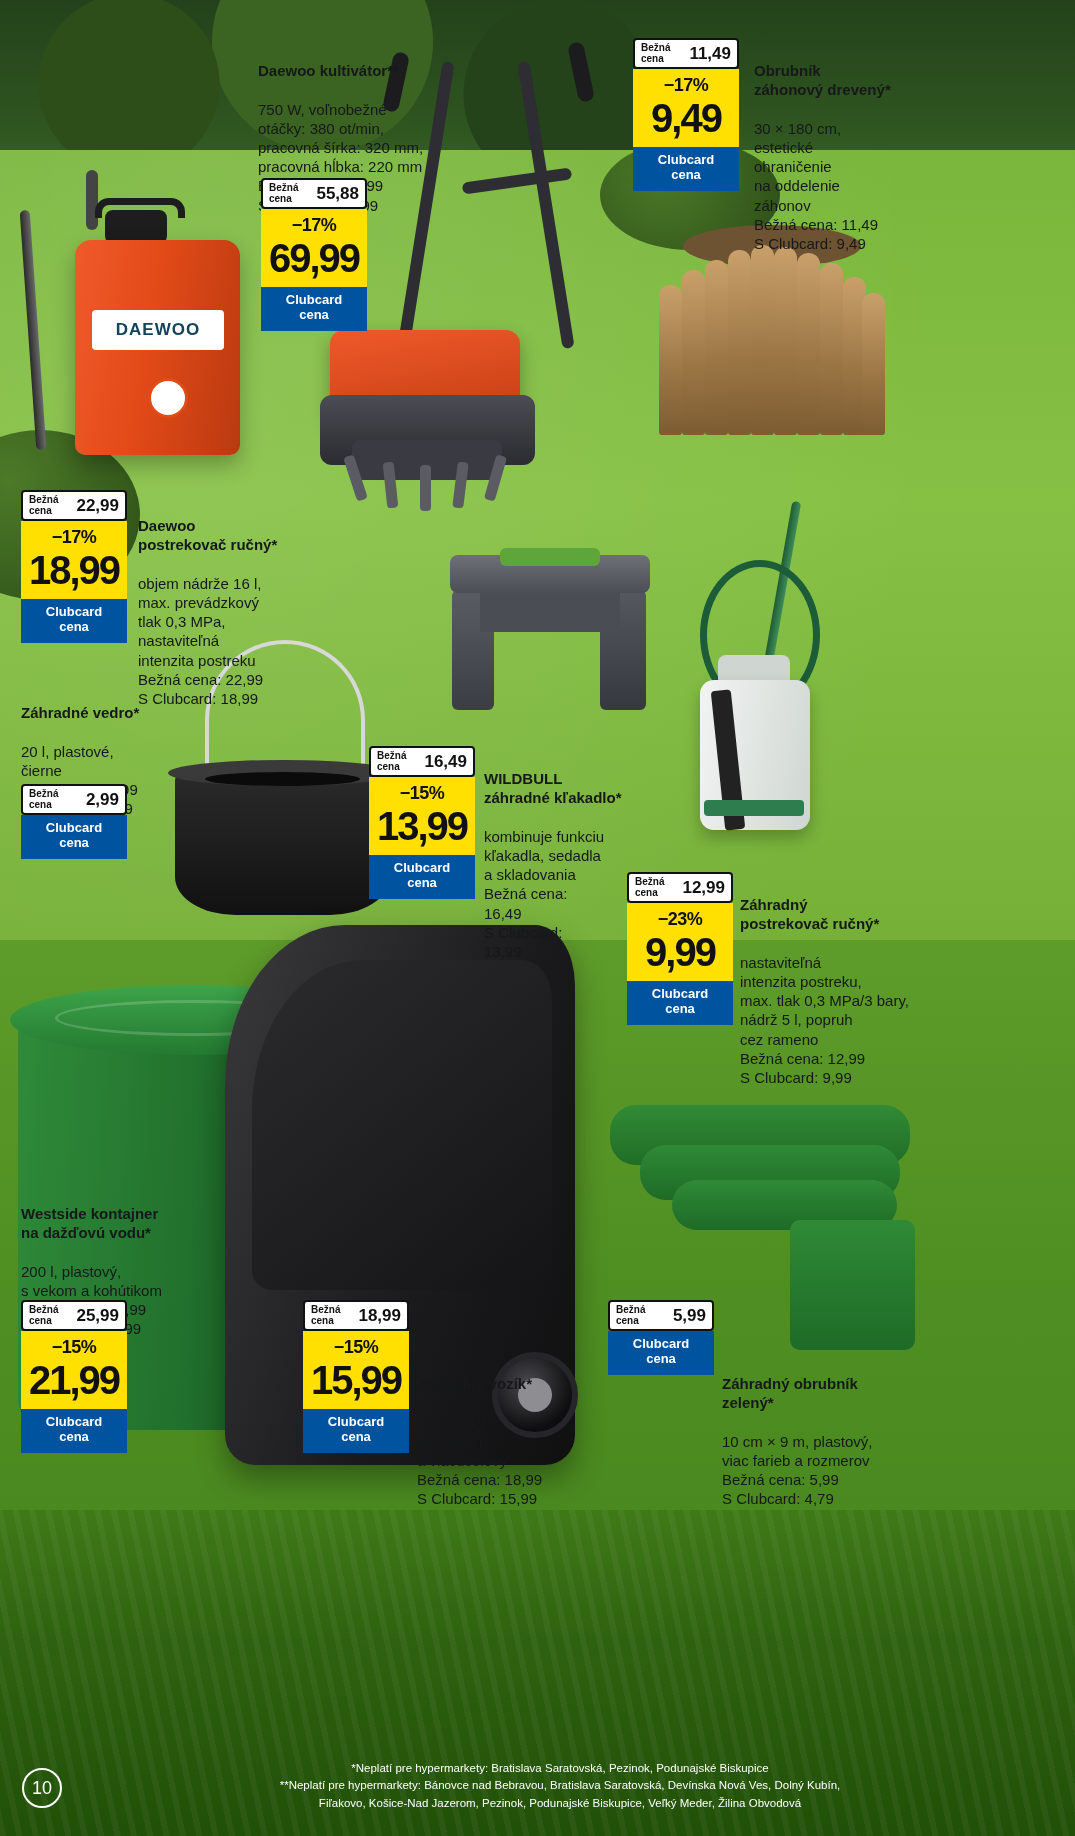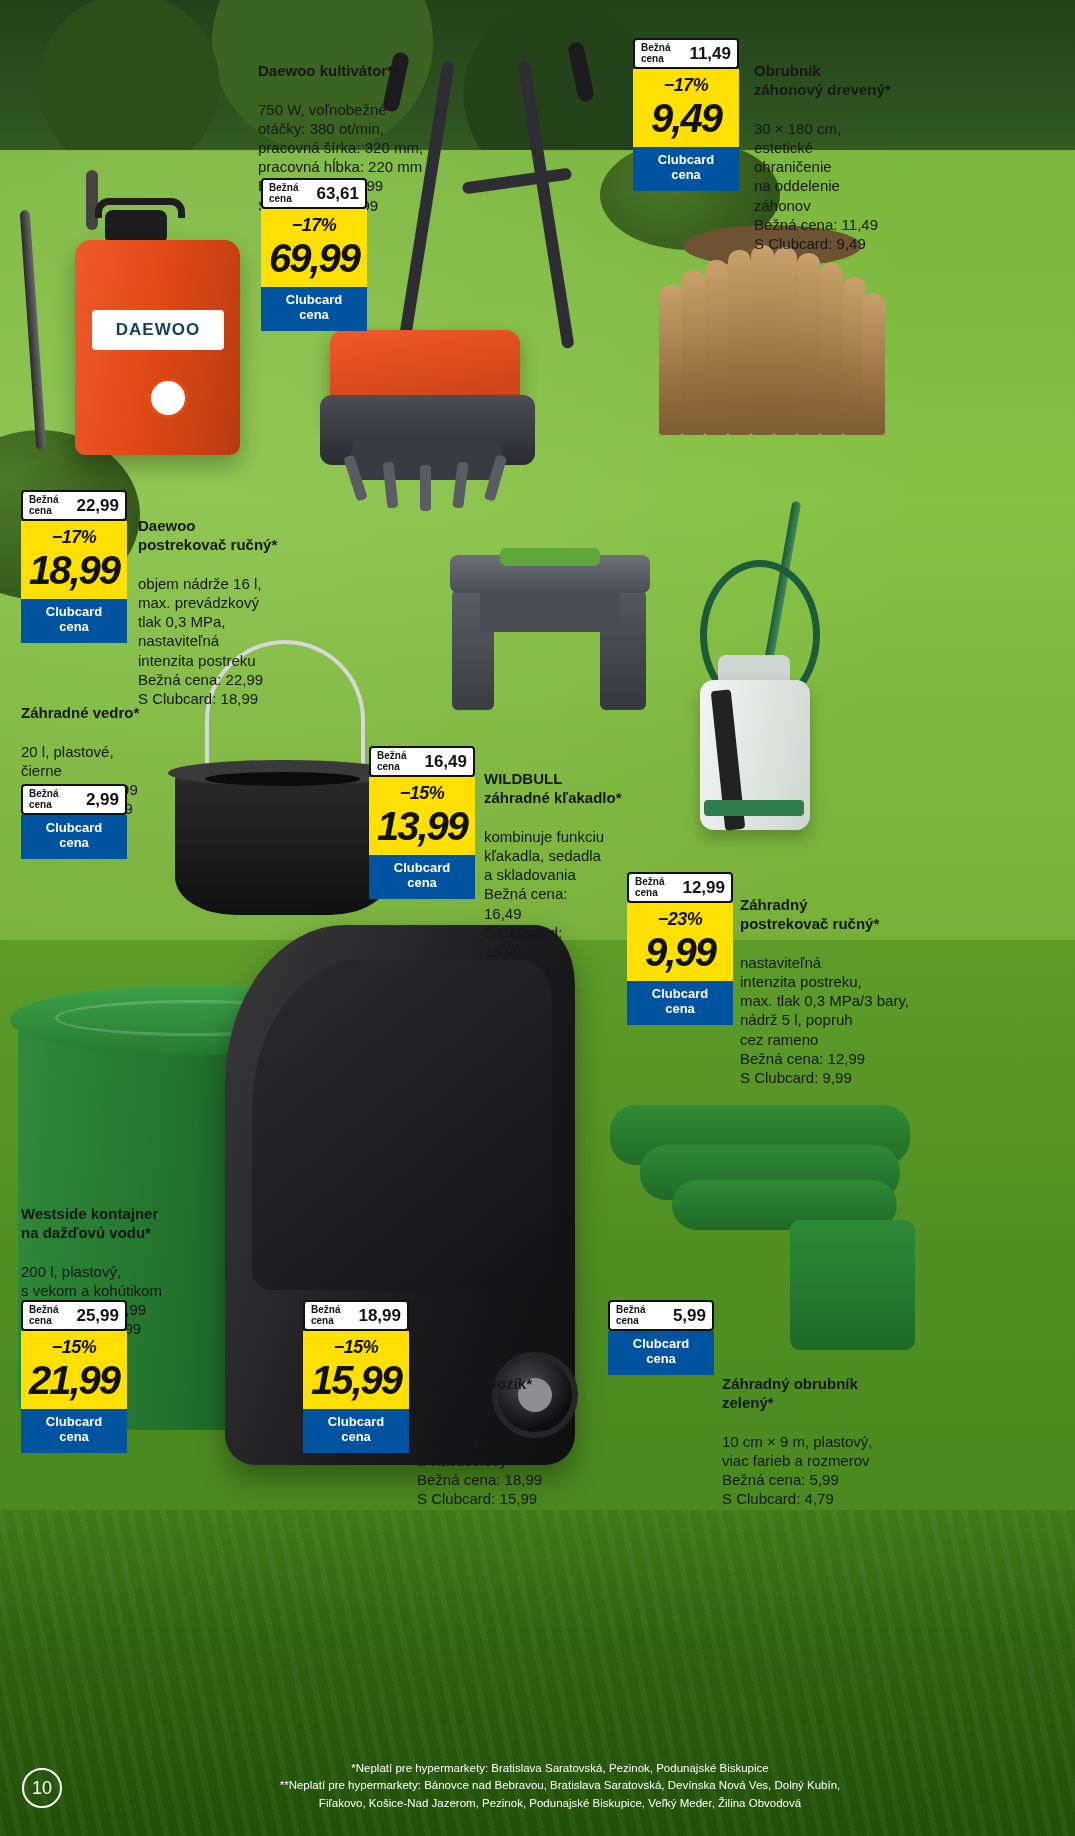--- a/index.html
+++ b/index.html
@@ -134,21 +134,21 @@
   
   .pricebox{ position:absolute; width:106px; }
   .regular {
     background:#fff; border:2px solid #111; border-radius:4px;
     display:flex; align-items:center; justify-content:space-between;
     padding:3px 6px; font-size:12px; color:#111; line-height:1.05;
   }
   .regular .lbl{ font-size:10px; font-weight:bold; text-align:left; }
   .regular .val{ font-size:17px; font-weight:bold; }
   .yellow {
-    background:#ffe000; padding:6px 8px 10px; text-align:center; color:#111;font-style:italic;
+    background:#ffe000; padding:6px 8px 10px; text-align:center; color:#111;
   }
   .yellow .disc{ font-size:18px; font-weight:bold; letter-spacing:-.5px;}
   .yellow .price{ font-size:40px; font-weight:bold; letter-spacing:-2px; line-height:.95; margin-top:3px;}
   .blue {
     background:#00539f; color:#fff; text-align:center; font-size:13px; font-weight:bold;
     padding:6px 4px 8px; line-height:1.15;
   }
 
   
   .txt{ position:absolute; color:#16181a; font-size:15px; line-height:1.28; }
@@ -254,21 +254,21 @@
 otáčky: 380 ot/min,
 pracovná šírka: 320 mm,
 pracovná hĺbka: 220 mm
 Bežná cena: 84,99
 S Clubcard: 69,99</span>
 </div>
 <div class="pricebox" style="left:261px;top:178px;">
   <div class="regular">
     <span class="lbl" style="white-space:pre-line;">Bežná
 cena</span>
-    <span class="val">63,61</span>
+    <span class="val">55,88</span>
   </div>
   <div class="yellow">
     <div class="disc">−17%</div>
     <div class="price">69,99</div>
   </div>
   <div class="blue" style="white-space:pre-line;">Clubcard
 cena</div>
 </div>
 
 <div class="pricebox" style="left:633px;top:38px;">

